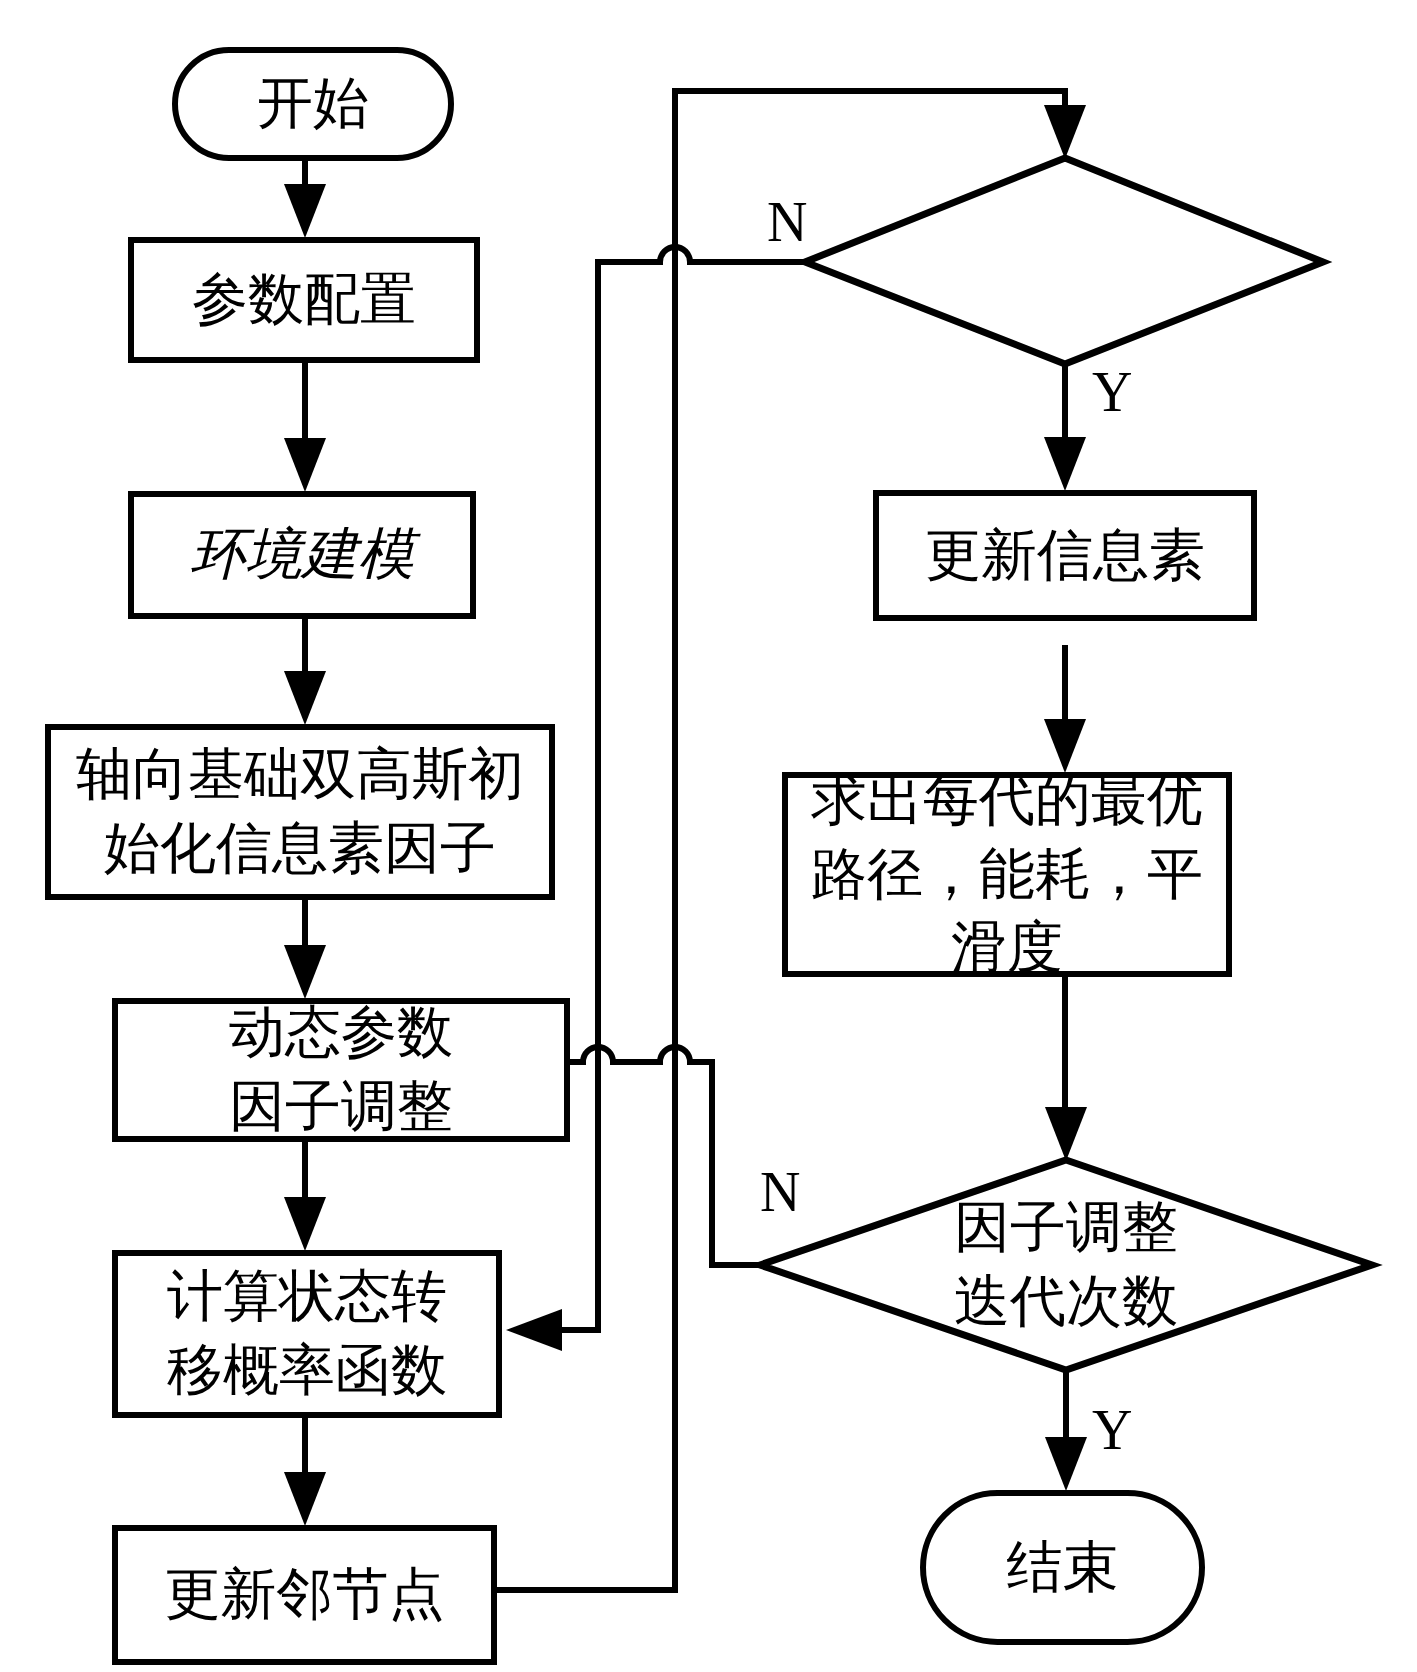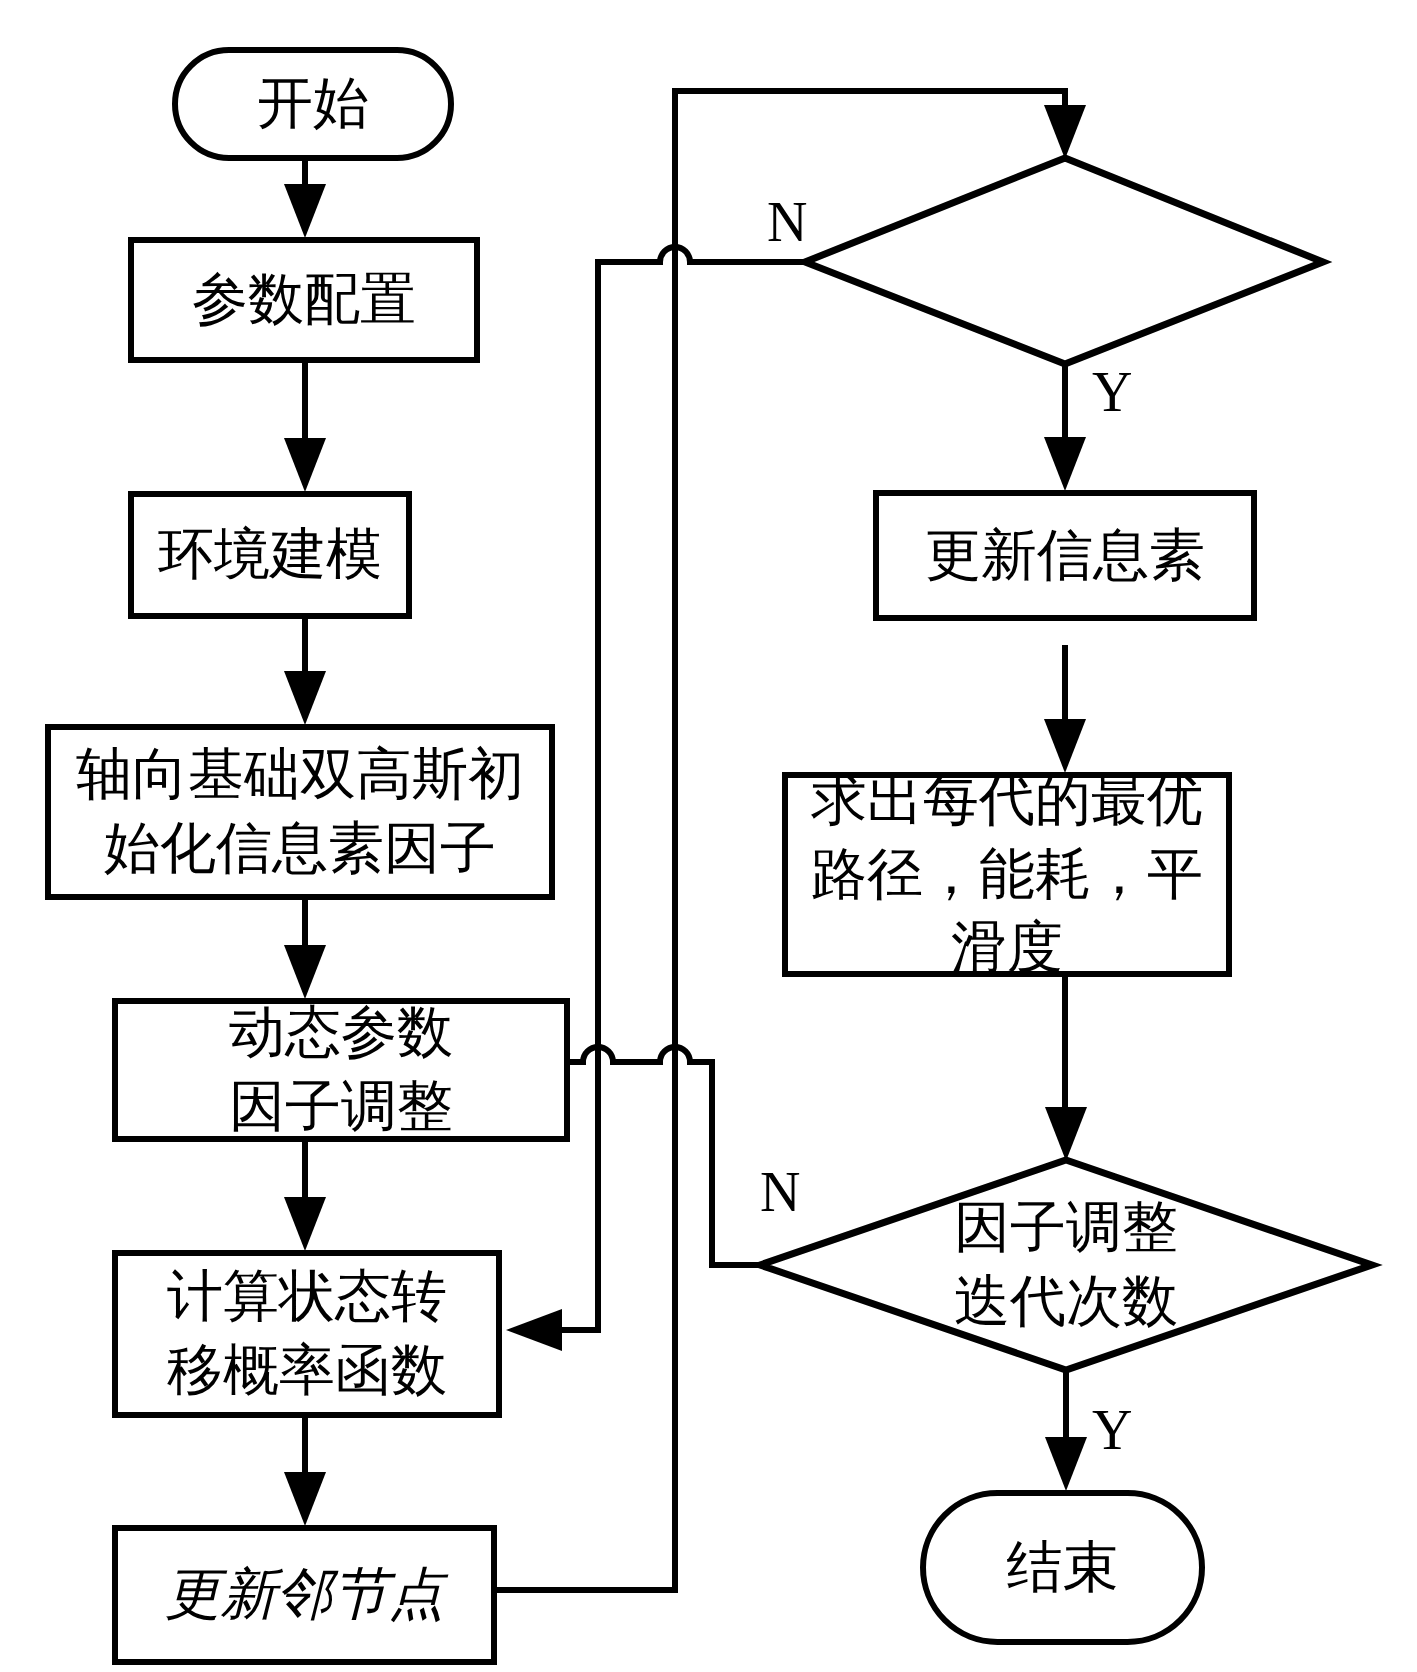--- a/index.html
+++ b/index.html
@@ -90,32 +90,32 @@
       <polygon points="1066,1161 1045,1107 1087,1107"></polygon>
       <polygon points="506,1062 562,1041 562,1083"></polygon>
       <polygon points="1066,1491 1045,1437 1087,1437"></polygon>
     </g>
   </svg>
 
   <div class="node stadium" style="left:172px;top:3px;width:282px;height:114px;margin-top:44px;">开始</div>
 
   <div class="node" style="left:128px;top:237px;width:352px;height:126px;">参数配置</div>
 
-  <div class="node" style="left:128px;top:491px;width:284px;height:128px;">环境建模</div>
+  <div class="node" style="left:128px;top:491px;width:348px;height:128px;font-style:italic;">环境建模</div>
 
   <div class="node" style="left:45px;top:724px;width:510px;height:176px;">轴向基础双高斯初
 始化信息素因子</div>
 
   <div class="node" style="left:112px;top:998px;width:458px;height:144px;">动态参数
 因子调整</div>
 
   <div class="node" style="left:112px;top:1250px;width:390px;height:168px;">计算状态转
 移概率函数</div>
 
-  <div class="node" style="left:112px;top:1525px;width:385px;height:140px;font-style:italic;">更新邻节点</div>
+  <div class="node" style="left:112px;top:1525px;width:385px;height:140px;">更新邻节点</div>
 
 
   <div class="node" style="left:873px;top:490px;width:384px;height:131px;">更新信息素</div>
 
   <div class="node" style="left:782px;top:772px;width:450px;height:205px;">求出每代的最优
 路径，能耗，平滑度</div>
 
   <div class="dlabel" style="left:866px;top:1188px;width:400px;height:154px;">因子调整
 迭代次数</div>
 

